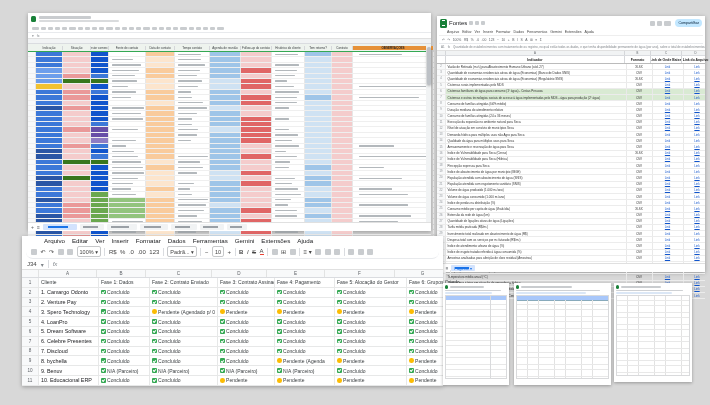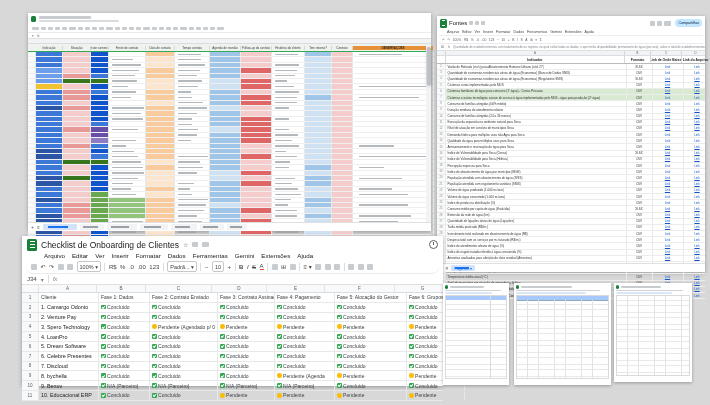--- a/index.html
+++ b/index.html
@@ -1344,28 +1344,20 @@
         </div>
       </div>
     <div class="footer" id="fontes-footer" style="font-size: 4.5px;">
         <span>+</span>
         <span>≡</span>
         <span class="tabblock active" style="width: auto; padding: 0px 3px; display: flex; align-items: center; font-size: 4px; color: rgb(26, 115, 232);">Página1 ▾</span>
       </div>
   </div>
 
   <div class="panel" id="chk">
-    <div class="row" id="chk-title">
-      <span class="gicon" style="width:10px;height:12px;"></span>
-      <span class="t">Checklist de Onboarding de Clientes</span>
-      <span class="tiny">☆</span>
-      <span class="sk" style="width:6px;height:5px;"></span>
-      <span class="sk" style="width:7px;height:5px;"></span>
-      <span id="chk-clock"></span>
-    </div>
     <div class="row" id="chk-menu">
         <span>Arquivo</span>
         <span>Editar</span>
         <span>Ver</span>
         <span>Inserir</span>
         <span>Formatar</span>
         <span>Dados</span>
         <span>Ferramentas</span>
         <span>Gemini</span>
         <span>Extensões</span>

